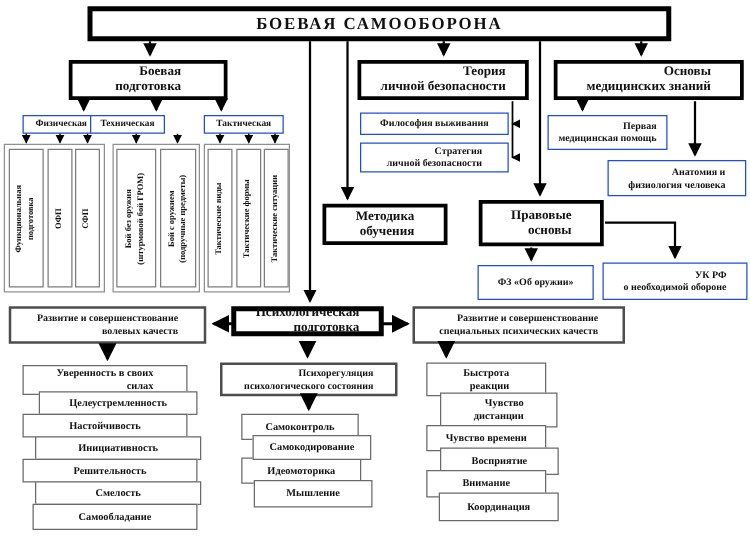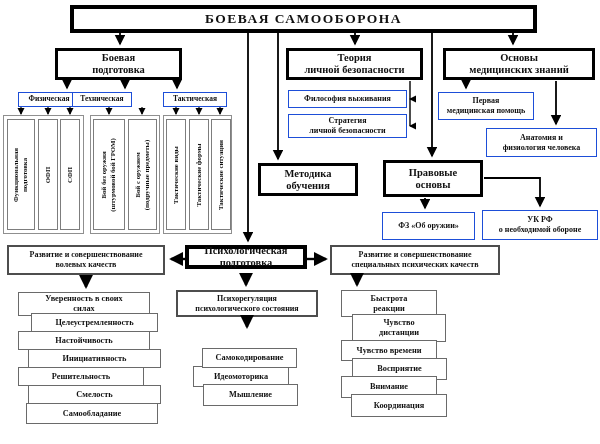--- a/index.html
+++ b/index.html
@@ -2,21 +2,21 @@
 <html><head>
 <meta charset="utf-8">
 <style>
   html,body{margin:0;padding:0;background:#ffffff;}
   .stage{
     position:relative;width:600px;height:444px;background:#ffffff;overflow:hidden;
     font-family:"Liberation Serif","DejaVu Serif",serif;color:#111;
   }
   .node{
     position:absolute;box-sizing:border-box;background:#ffffff;
-    display:flex;align-items:center;justify-content:center;text-align:center;
+    display:flex;align-items:center;justify-content:center;text-align:right;
     white-space:pre-line;line-height:1.12;
   }
   .b4{border:4px solid #000;font-weight:bold;}
   .b3{border:3px solid #000;font-weight:bold;}
   .b2{border:2px solid #4d4d4d;font-weight:bold;}
   .b1{border:1px solid #1d4ed8;font-weight:bold;}
   .casc{border:1.5px solid #6a6a6a;font-weight:bold;}
   .cont{border:1px solid #8f8f8f;background:#ffffff;}
   .f-title{font-size:13.5px;letter-spacing:1.5px;}
   .f-head{font-size:10.5px;}
@@ -108,24 +108,25 @@
   <div class="node b2 f-child" style="left:330px;top:245px;width:170px;height:30px">Развитие и совершенствование
 специальных психических качеств</div>
   <div class="node casc f-casc" style="left:18px;top:292px;width:132px;height:24px">Уверенность в своих
 силах</div>
 
   <div class="node b2 f-child" style="left:176px;top:290px;width:142px;height:27px">Психорегуляция
 психологического состояния</div>
   <div class="node casc f-casc" style="left:31px;top:313px;width:127px;height:19px">Целеустремленность</div>
   <div class="node casc f-casc" style="left:18px;top:331px;width:132px;height:19px">Настойчивость</div>
   <div class="node casc f-casc" style="left:28px;top:349px;width:133px;height:19px">Инициативность</div>
-  <div class="node casc f-casc" style="left:18px;top:367px;width:126px;height:19px">Решительность</div>
+  <div class="node casc f-casc" style="left:18px;top:367px;width:140px;height:19px">Решительность</div>
   <div class="node casc f-casc" style="left:28px;top:385px;width:133px;height:19px">Смелость</div>
   <div class="node casc f-casc" style="left:26px;top:403px;width:132px;height:21px">Самообладание</div>
 
+  <div class="node casc f-casc" style="left:193px;top:331px;width:94px;height:21px">Самоконтроль</div>
   <div class="node casc f-casc" style="left:193px;top:366px;width:96px;height:21px">Идеомоторика</div>
   <div class="node casc f-casc" style="left:202px;top:348px;width:95px;height:20px">Самокодирование</div>
   <div class="node casc f-casc" style="left:203px;top:384px;width:95px;height:22px">Мышление</div>
 
   <div class="node casc f-casc" style="left:341px;top:290px;width:96px;height:27px">Быстрота
 реакции</div>
   <div class="node casc f-casc" style="left:352px;top:314px;width:94px;height:28px">Чувство
 дистанции</div>
   <div class="node casc f-casc" style="left:341px;top:340px;width:96px;height:21px">Чувство времени</div>
   <div class="node casc f-casc" style="left:352px;top:358px;width:95px;height:22px">Восприятие</div>

